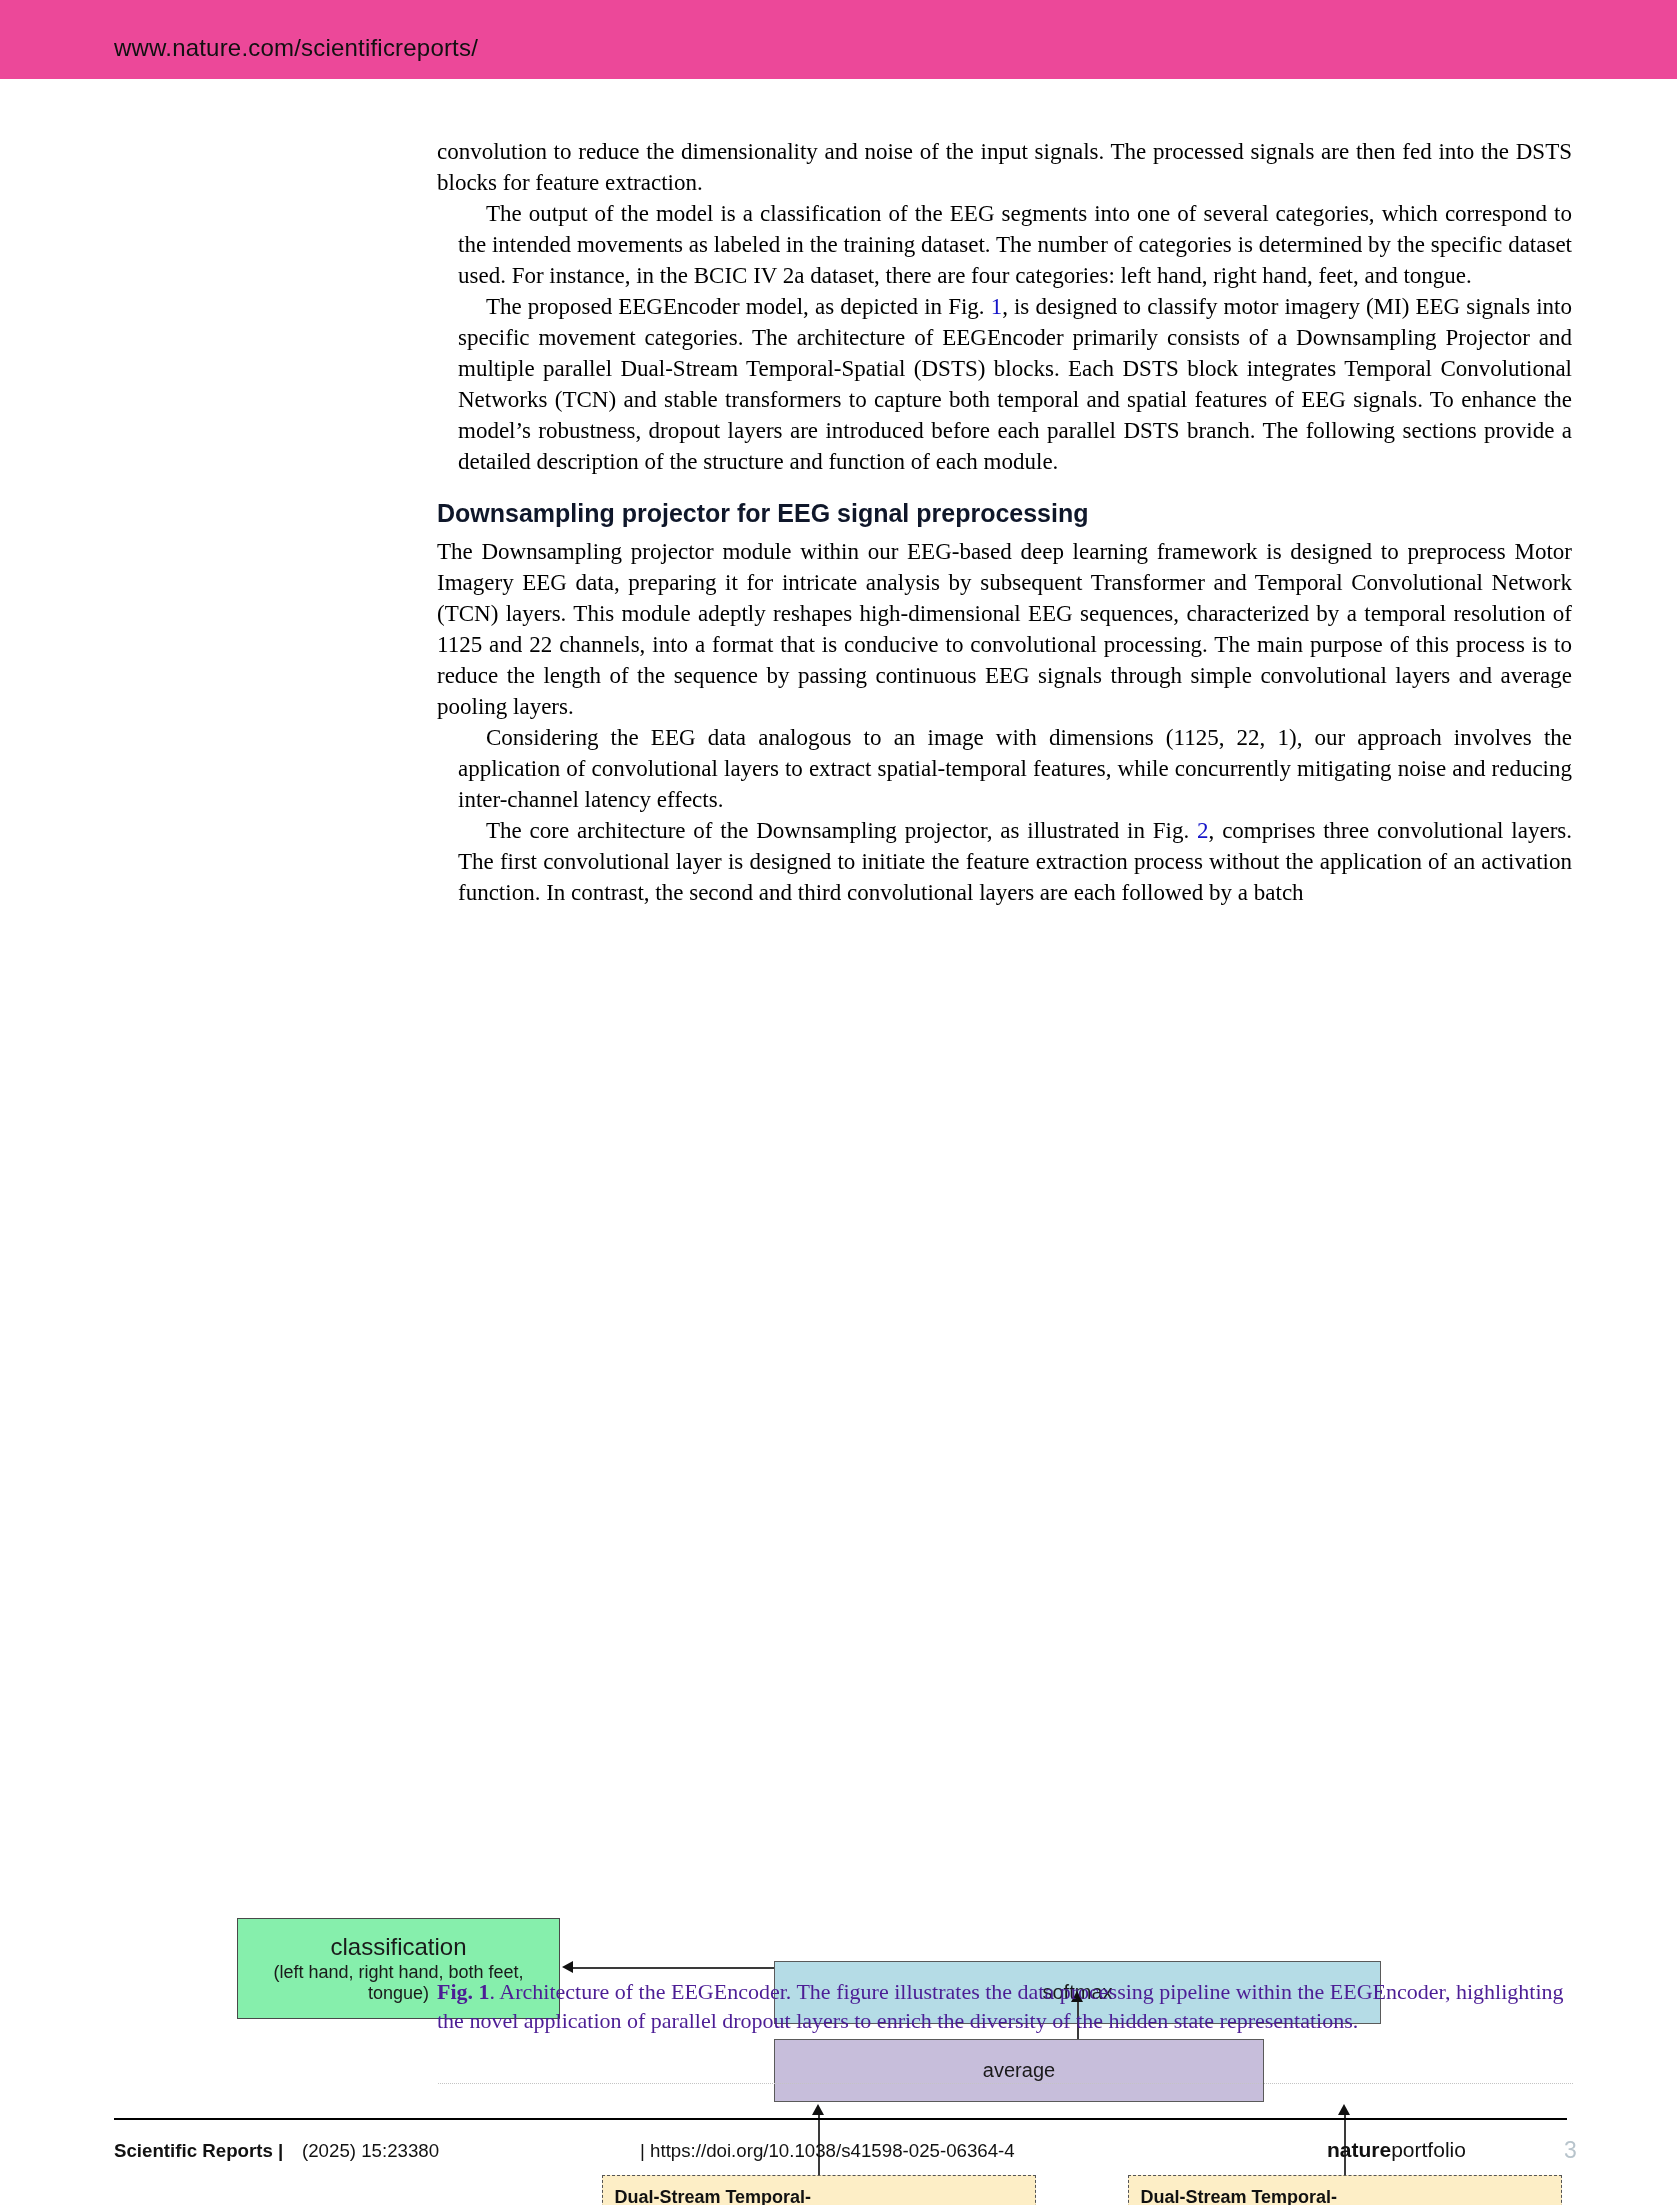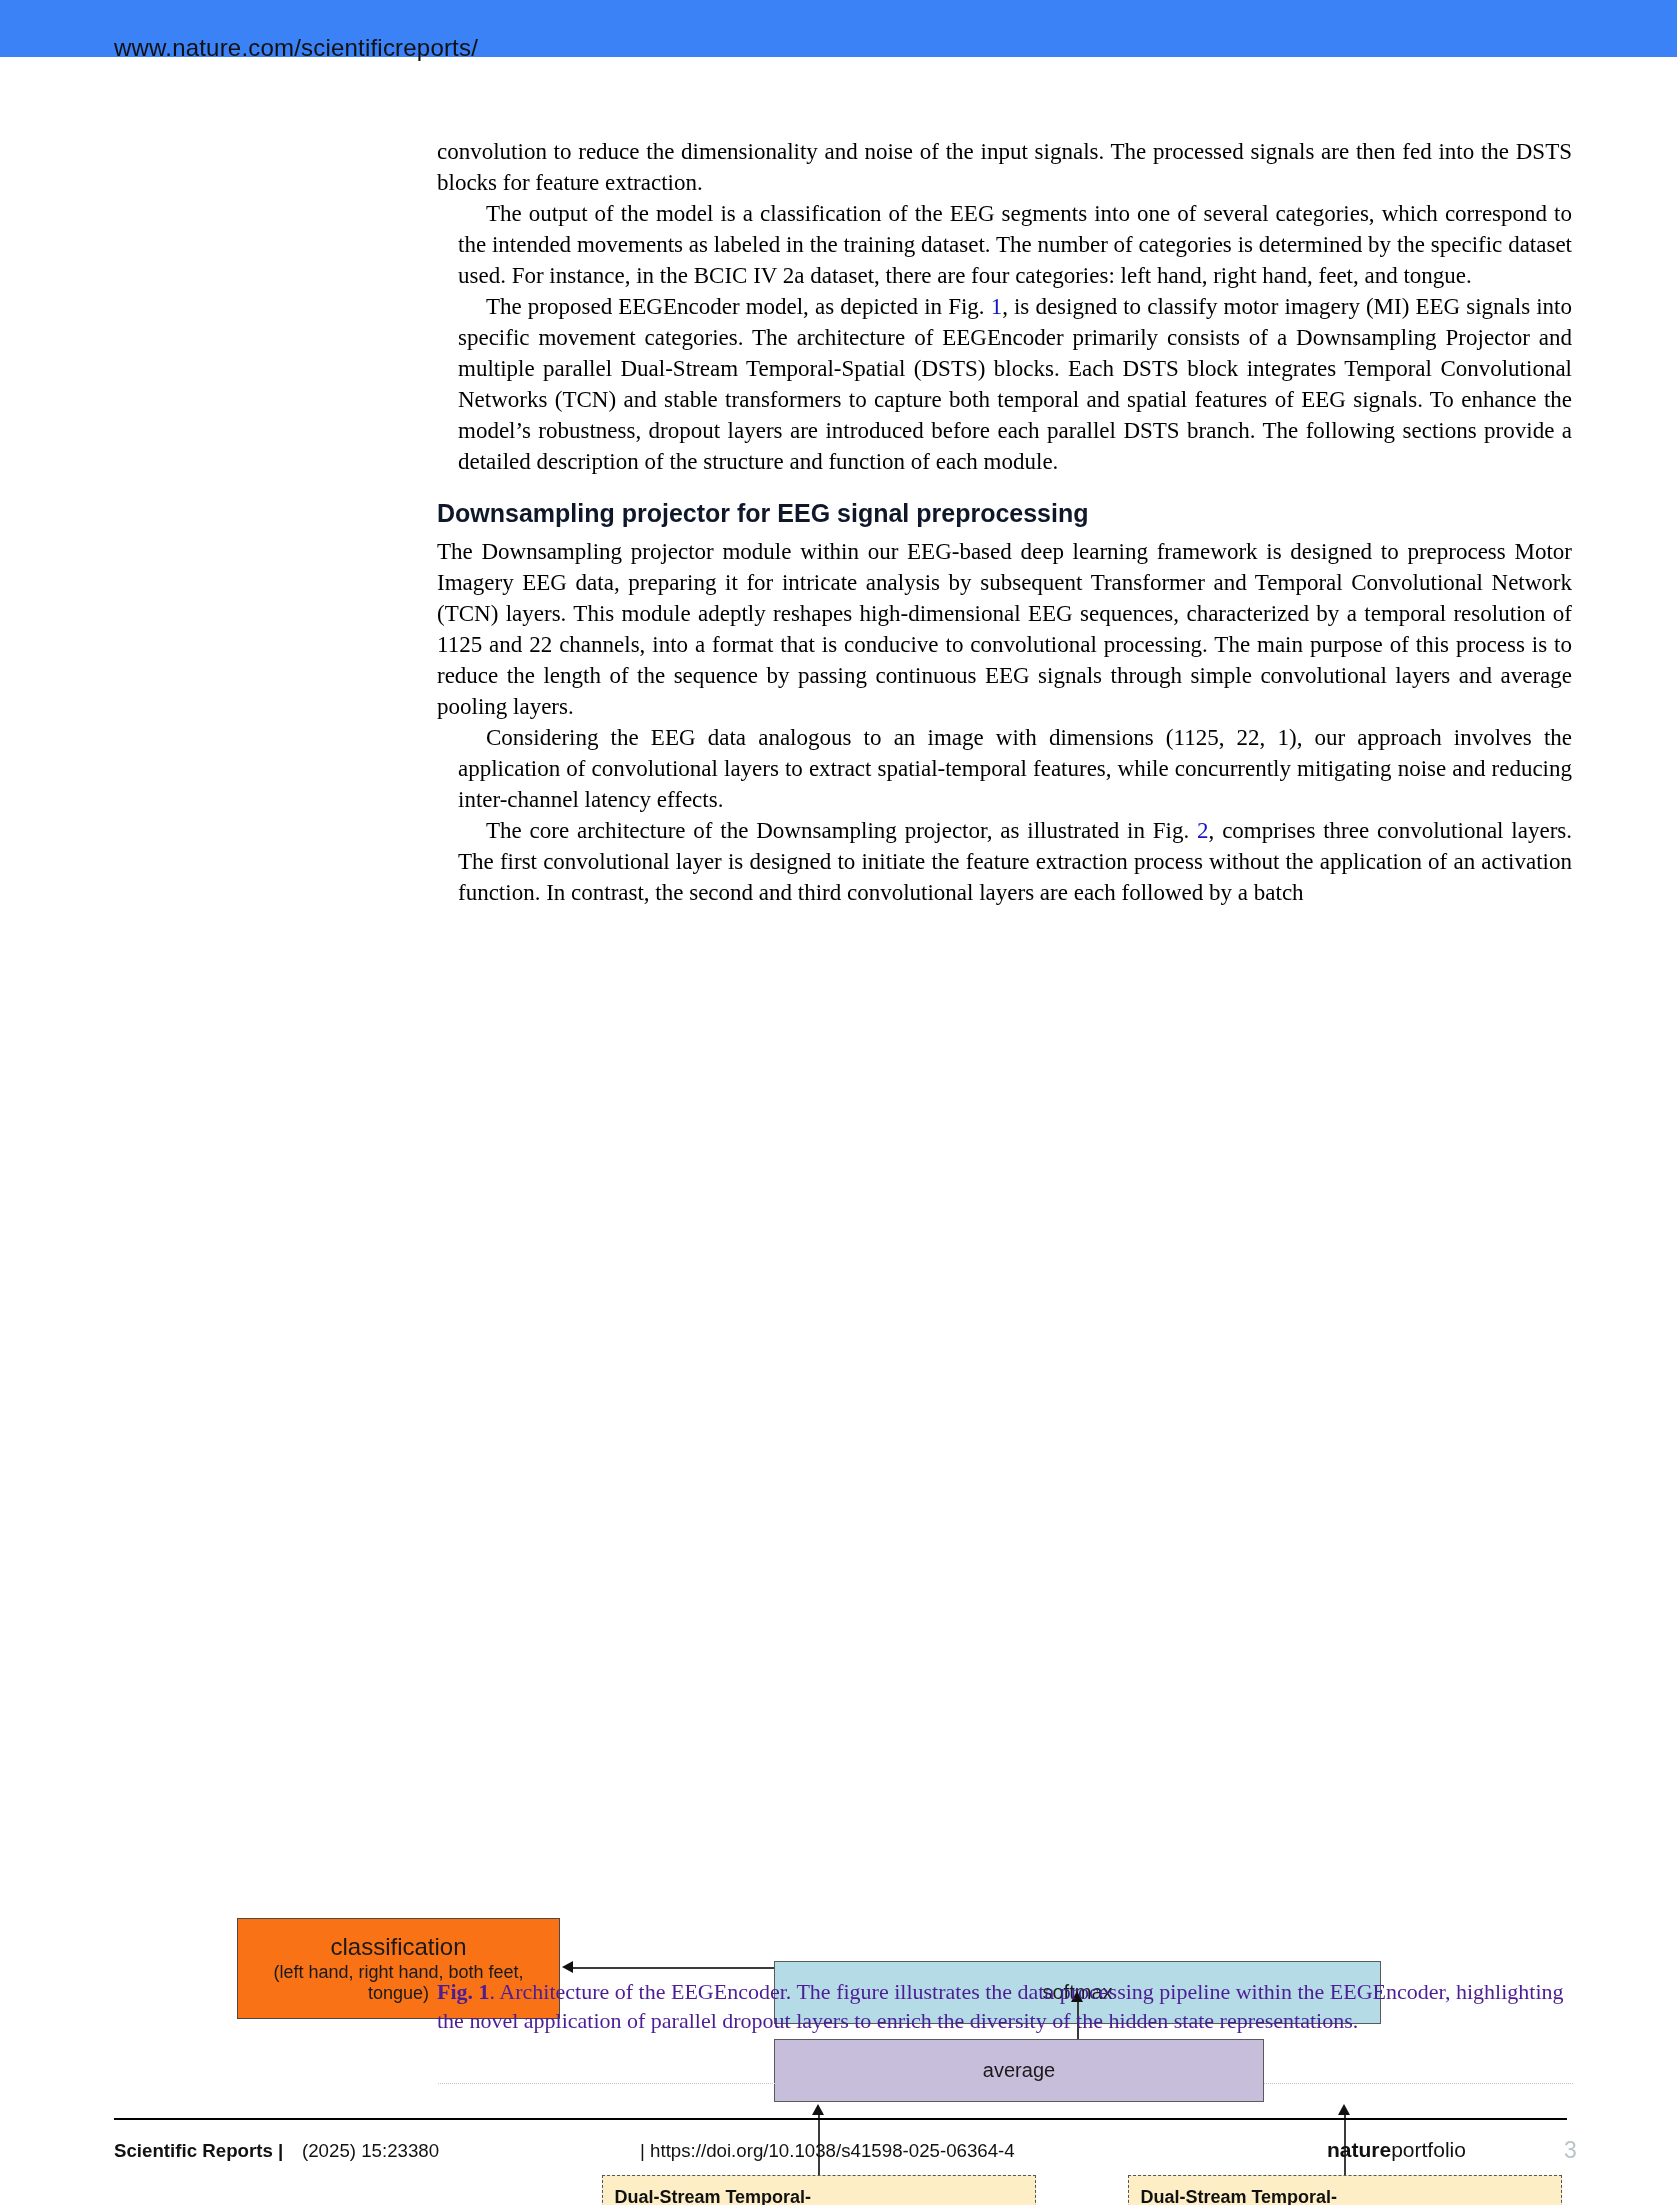--- a/index.html
+++ b/index.html
@@ -7,22 +7,22 @@
     width: 1678px; height: 2205px;
     background: #ffffff;
     font-family: "Liberation Serif", serif;
     color: #000;
     position: relative;
     overflow: hidden;
   }
 
   
   #header-band {
-    position:absolute; left:0; top:0; width:1678px; height:57px;
-    background:#3b82f6;
+    position:absolute; left:0; top:0; width:1678px; height:79px;
+    background:#ec4899;
   }
   #header-url {
     position:absolute; left:114px; top:34px;
     font-family:"Liberation Sans", sans-serif;
     font-size:24px; letter-spacing:0.2px; color:#111;
   }
 
   
   #text-column {
     position:absolute; left:437px; top:136px; width:1135px;
@@ -68,21 +68,21 @@
     border-bottom:11.4px solid #111;
   }
   .arrow-left {
     border-top:6.5px solid transparent; border-bottom:6.5px solid transparent;
     border-right:11.4px solid #111;
   }
 
   
   #classification-box {
     left:237px; top:976px; width:323px; height:101px;
-    background:#f97316; border:1.6px solid #494949;
+    background:#86efac; border:1.6px solid #494949;
     flex-direction:column; justify-content:center; gap:1.6px;
   }
   #classification-title { font-size:24px; line-height:28px; }
   #classification-sub  { font-size:18px; line-height:21px; padding:0 9.7px; }
 
   #softmax-box {
     left:774px; top:984px; width:607px; height:63px;
     background:#b5dce6; font-size:20px;margin-top:35px;
   }
   #average-box {

